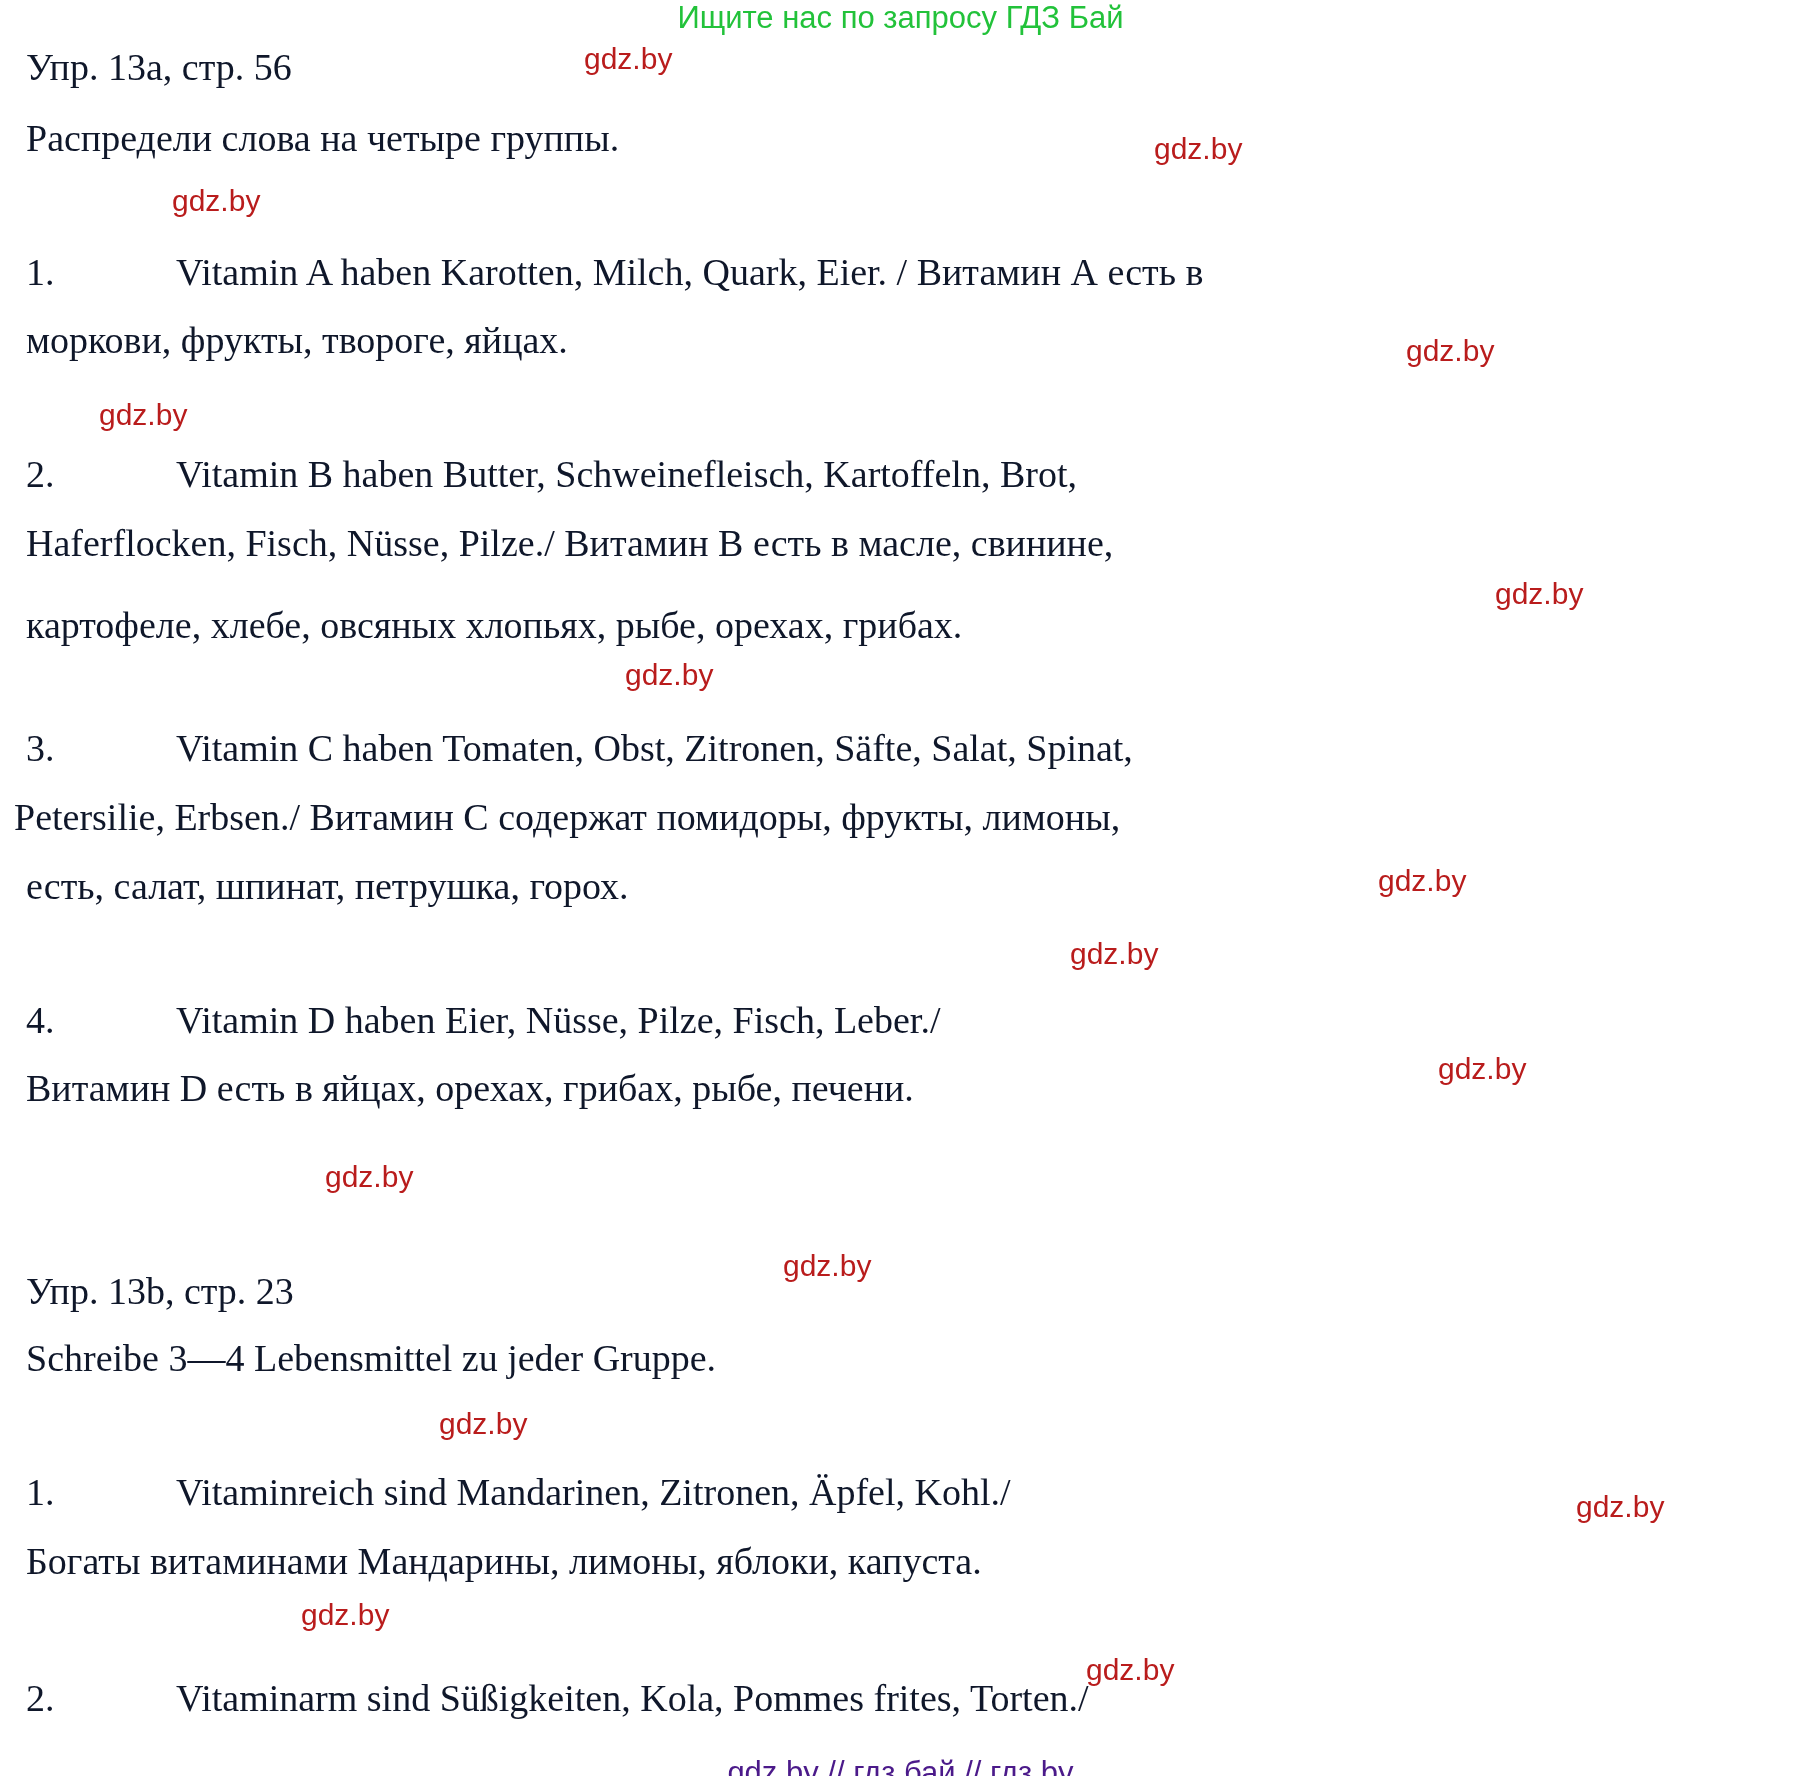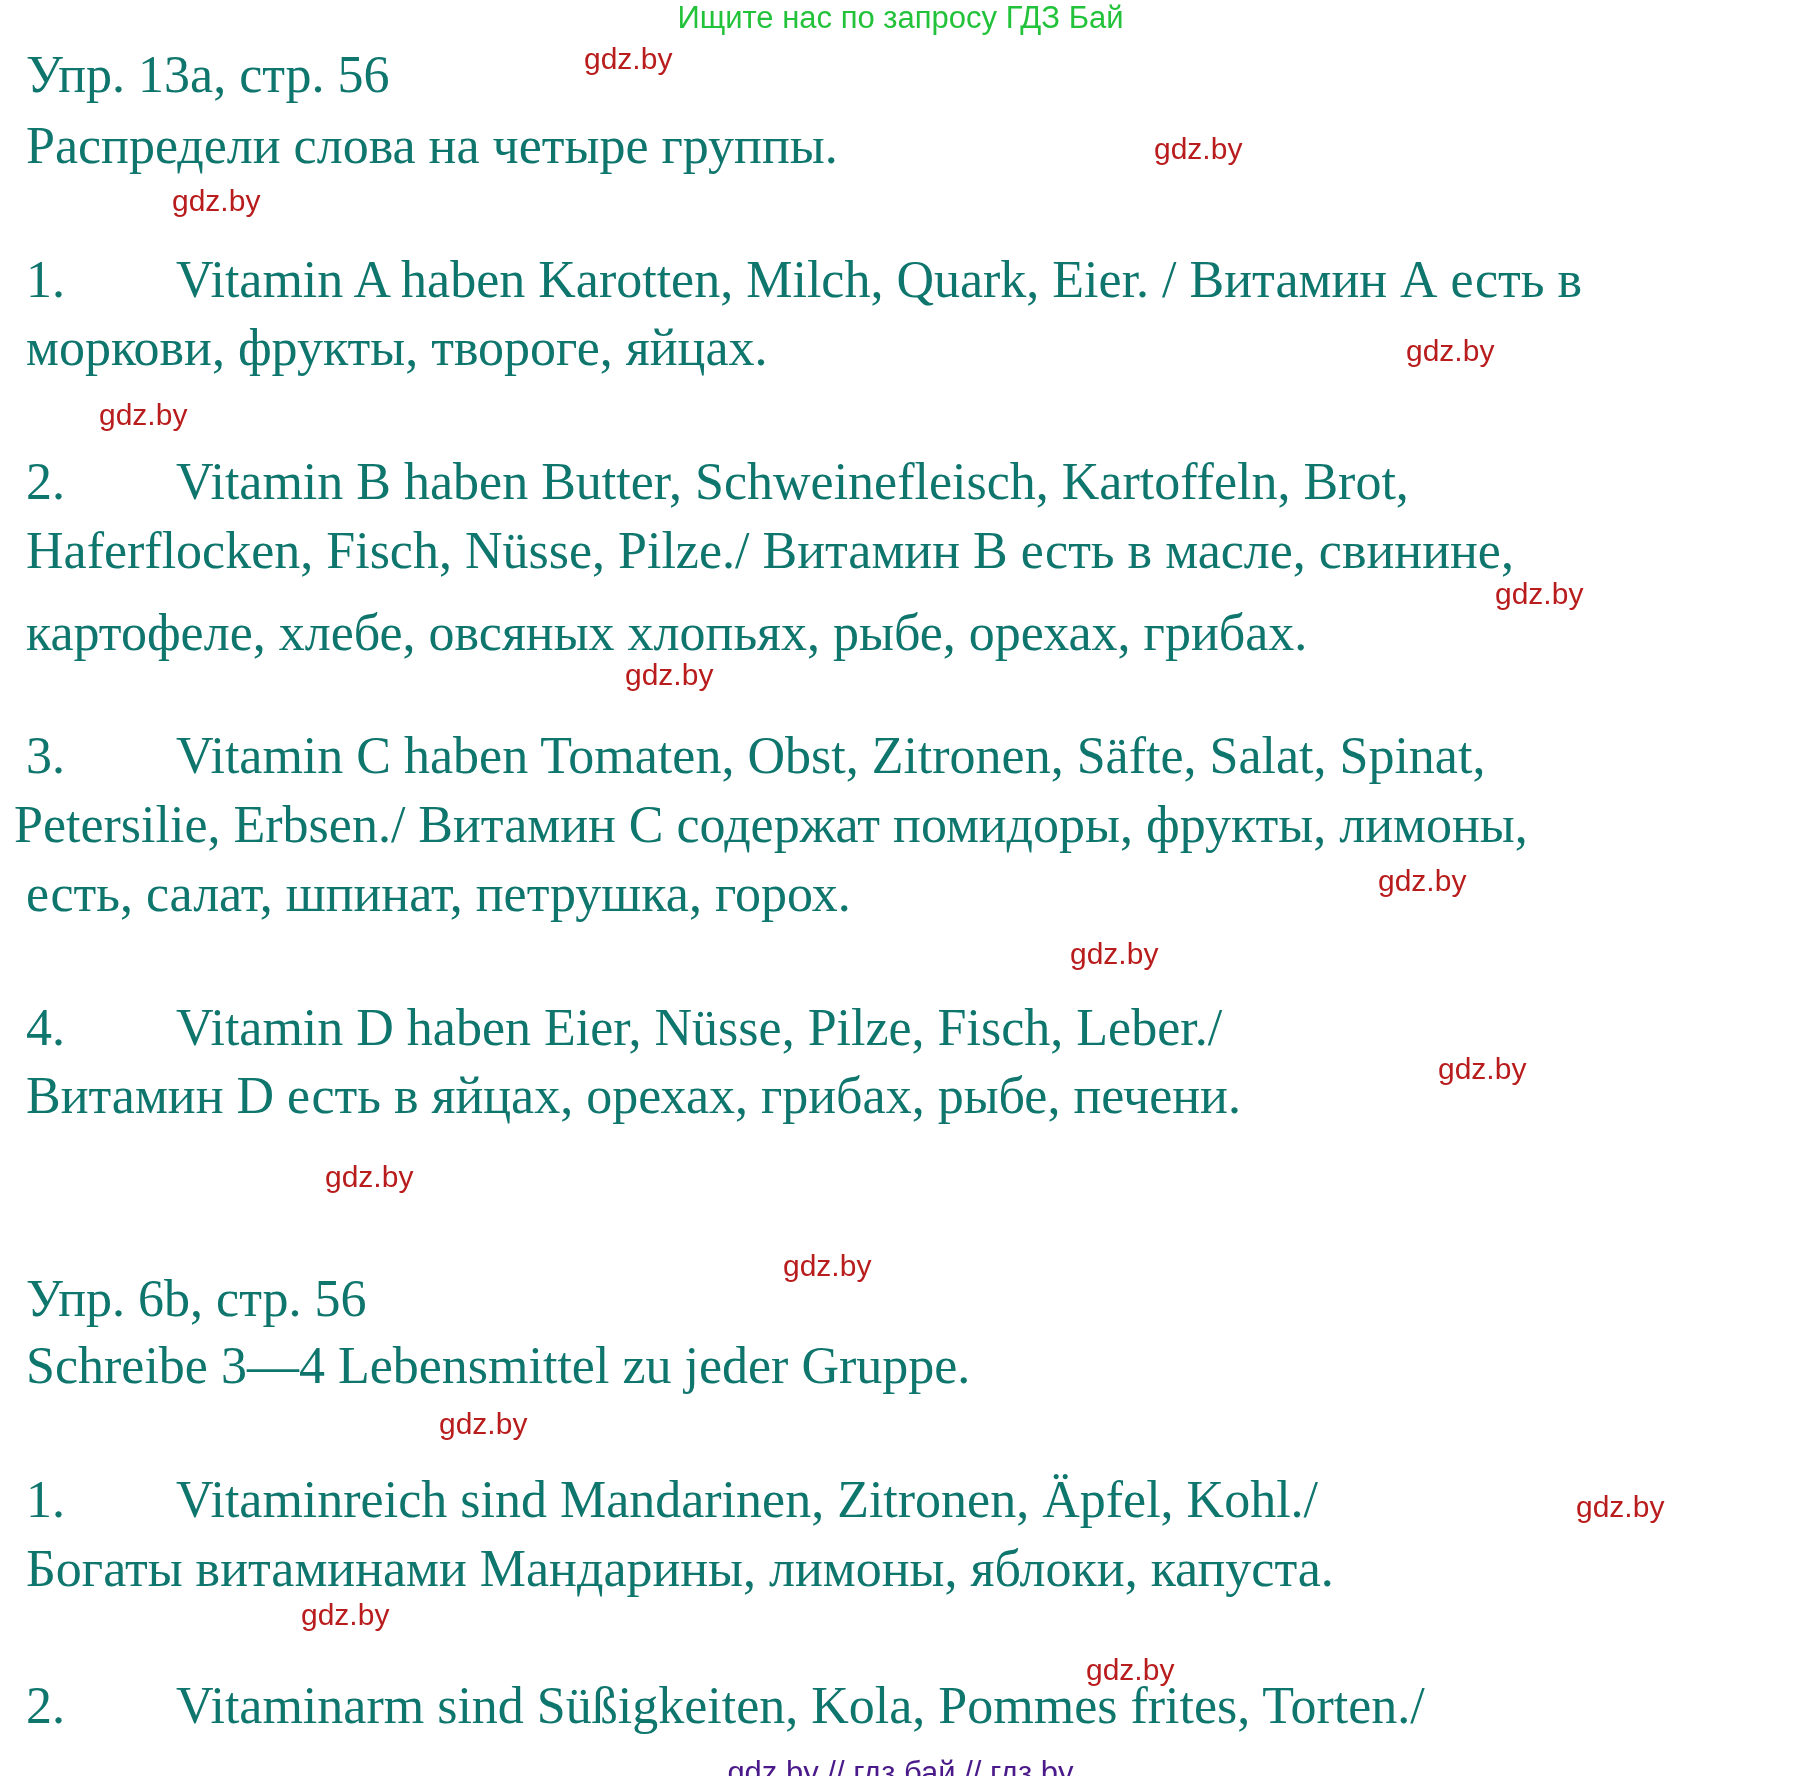--- a/index.html
+++ b/index.html
@@ -1,21 +1,21 @@
 <!DOCTYPE html>
 <html><head>
 <meta charset="utf-8">
 <style>
   html, body { margin: 0; padding: 0; background: #ffffff; }
   body { width: 1801px; height: 1776px; position: relative; overflow: hidden; }
   .abs { position: absolute; white-space: nowrap; }
   .banner { font-family: "Liberation Sans", sans-serif; font-size: 31px; color: #22c23a; left: 0; width: 1801px; text-align: center; top: 0px; }
   .footer { font-family: "Liberation Sans", sans-serif; font-size: 31px; color: #4b1a8a; left: 0; width: 1801px; text-align: center; top: 1755px; }
   .wm { font-family: "Liberation Sans", sans-serif; font-size: 30px; color: #b91c1c; }
-  .t { font-family: "Liberation Serif", serif; font-size: 52px; color: #0f766e; }
+  .t { font-family: "Liberation Serif", serif; font-size: 38px; color: #0f172a; }
   .num { display: inline-block; width: 150px; }
 </style>
 </head>
 <body>
 
 <div class="abs banner">Ищите нас по запросу ГДЗ Бай</div>
 
 <div class="abs t" style="left:26px;top:45px">Упр. 13a, стр. 56</div>
 <div class="abs t" style="left:26px;top:116px">Распредели слова на четыре группы.</div>
 
@@ -26,21 +26,21 @@
 <div class="abs t" style="left:26px;top:521px">Haferflocken, Fisch, Nüsse, Pilze./ Витамин B есть в масле, свинине,</div>
 <div class="abs t" style="left:26px;top:603px">картофеле, хлебе, овсяных хлопьях, рыбе, орехах, грибах.</div>
 
 <div class="abs t" style="left:26px;top:726px"><span class="num">3.</span><span>Vitamin C haben Tomaten, Obst, Zitronen, Säfte, Salat, Spinat,</span></div>
 <div class="abs t" style="left:14px;top:795px">Petersilie, Erbsen./ Витамин C содержат помидоры, фрукты, лимоны,</div>
 <div class="abs t" style="left:26px;top:864px">есть, салат, шпинат, петрушка, горох.</div>
 
 <div class="abs t" style="left:26px;top:998px"><span class="num">4.</span><span>Vitamin D haben Eier, Nüsse, Pilze, Fisch, Leber./</span></div>
 <div class="abs t" style="left:26px;top:1066px">Витамин D есть в яйцах, орехах, грибах, рыбе, печени.</div>
 
-<div class="abs t" style="left:26px;top:1269px">Упр. 6b, стр. 56</div>
+<div class="abs t" style="left:26px;top:1269px">Упр. 13b, стр. 23</div>
 <div class="abs t" style="left:26px;top:1336px">Schreibe 3—4 Lebensmittel zu jeder Gruppe.</div>
 
 <div class="abs t" style="left:26px;top:1470px"><span class="num">1.</span><span>Vitaminreich sind Mandarinen, Zitronen, Äpfel, Kohl./</span></div>
 <div class="abs t" style="left:26px;top:1539px">Богаты витаминами Мандарины, лимоны, яблоки, капуста.</div>
 
 <div class="abs t" style="left:26px;top:1676px"><span class="num">2.</span><span>Vitaminarm sind Süßigkeiten, Kola, Pommes frites, Torten./</span></div>
 
 <div class="abs wm" style="left:584px;top:42px">gdz.by</div>
 <div class="abs wm" style="left:1154px;top:132px">gdz.by</div>
 <div class="abs wm" style="left:172px;top:184px">gdz.by</div>

